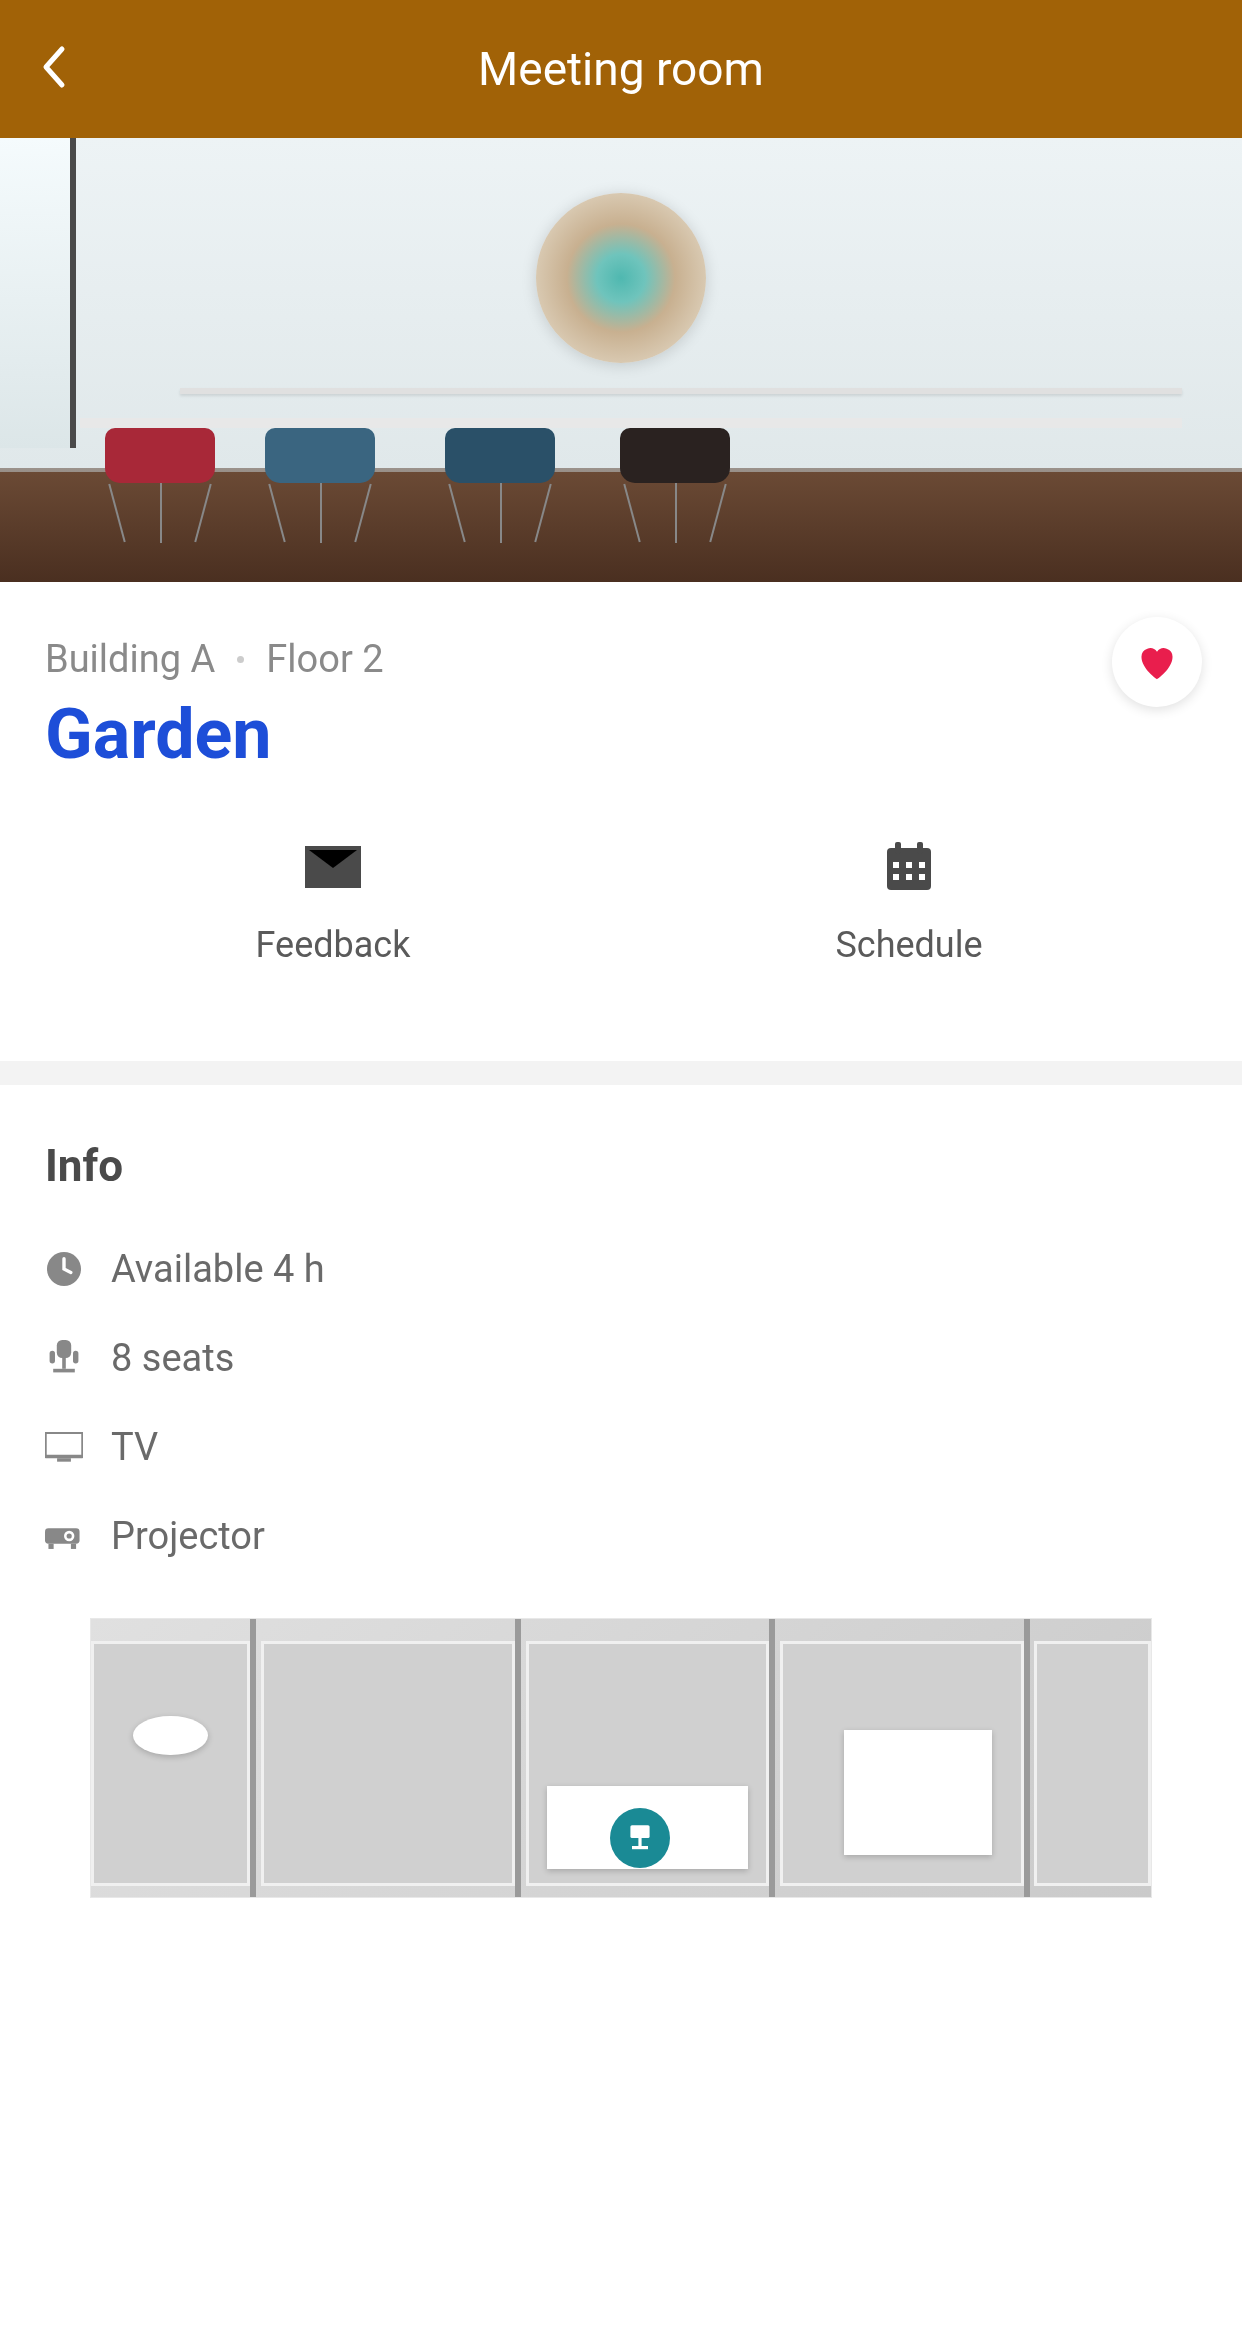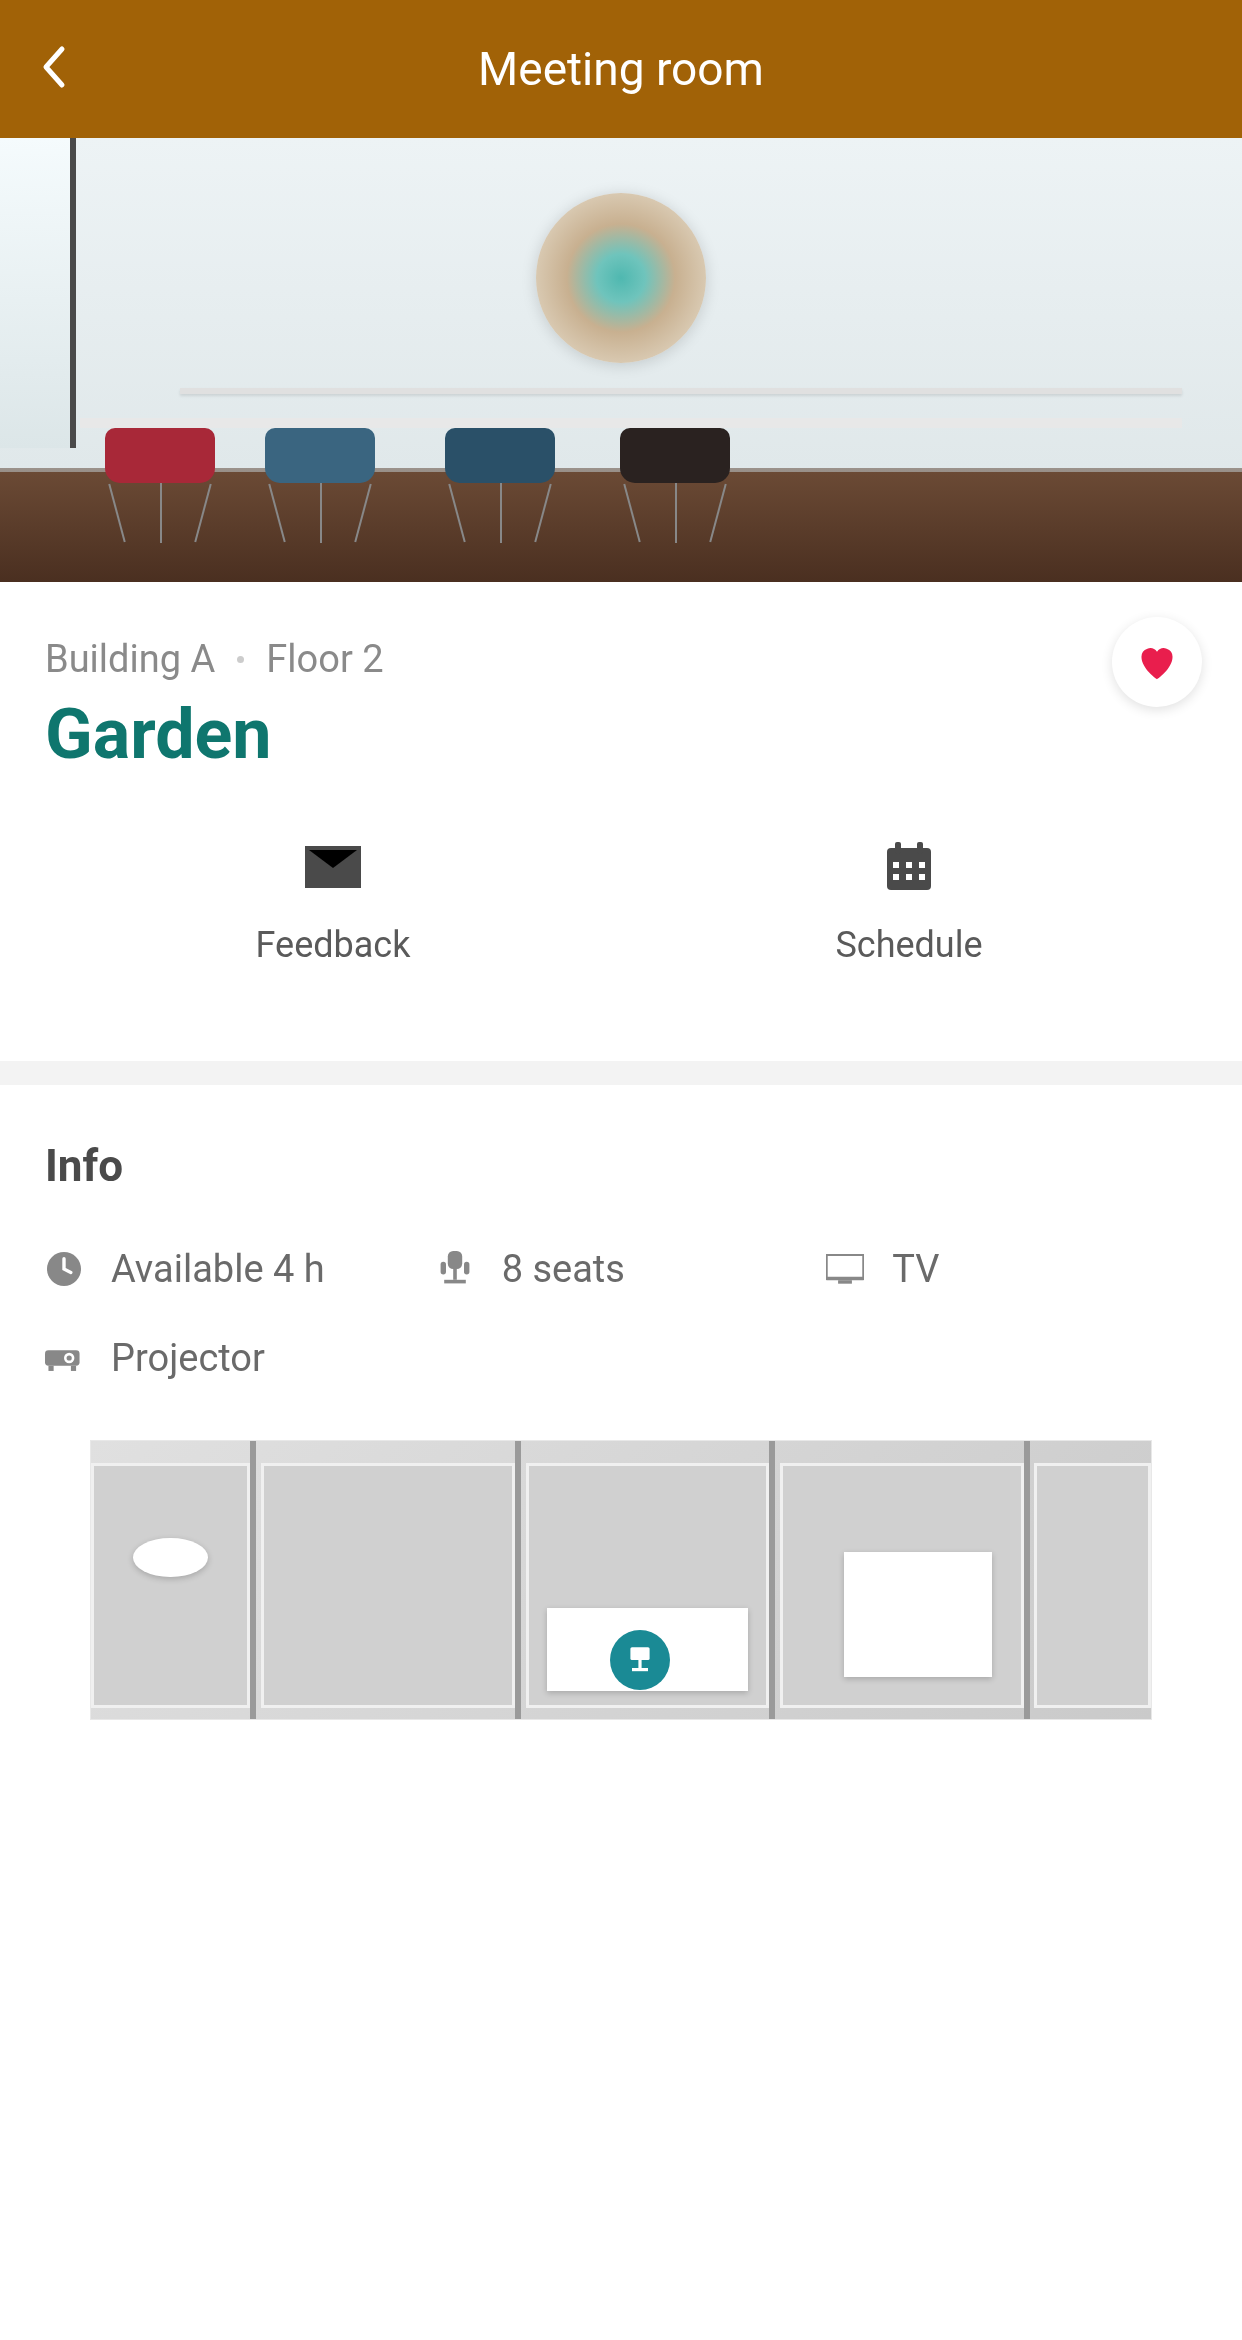--- a/index.html
+++ b/index.html
@@ -131,21 +131,21 @@
       align-items: center;
       gap: 22px;
     }
     .breadcrumb-dot {
       width: 7px;
       height: 7px;
       background: #cccccc;
       border-radius: 50%;
     }
     .room-name {
-      color: #0f766e;
+      color: #1d4ed8;
       font-size: 70px;
       font-weight: 700;
       margin-top: 12px;
     }
     .favorite-button {
       position: absolute;
       right: 40px;
       top: 35px;
       width: 90px;
       height: 90px;
@@ -192,21 +192,21 @@
       padding: 55px 45px 40px;
     }
     .info-title {
       color: #4a4a4a;
       font-size: 44px;
       font-weight: 700;
       margin-bottom: 55px;
     }
     .info-grid {
       display: grid;
-      grid-template-columns: 1fr 1fr 1fr;
+      grid-template-columns: 1fr;
       gap: 45px 20px;
     }
     .info-item {
       display: flex;
       align-items: center;
       gap: 28px;
     }
     .info-icon {
       color: #888888;
       width: 38px;

